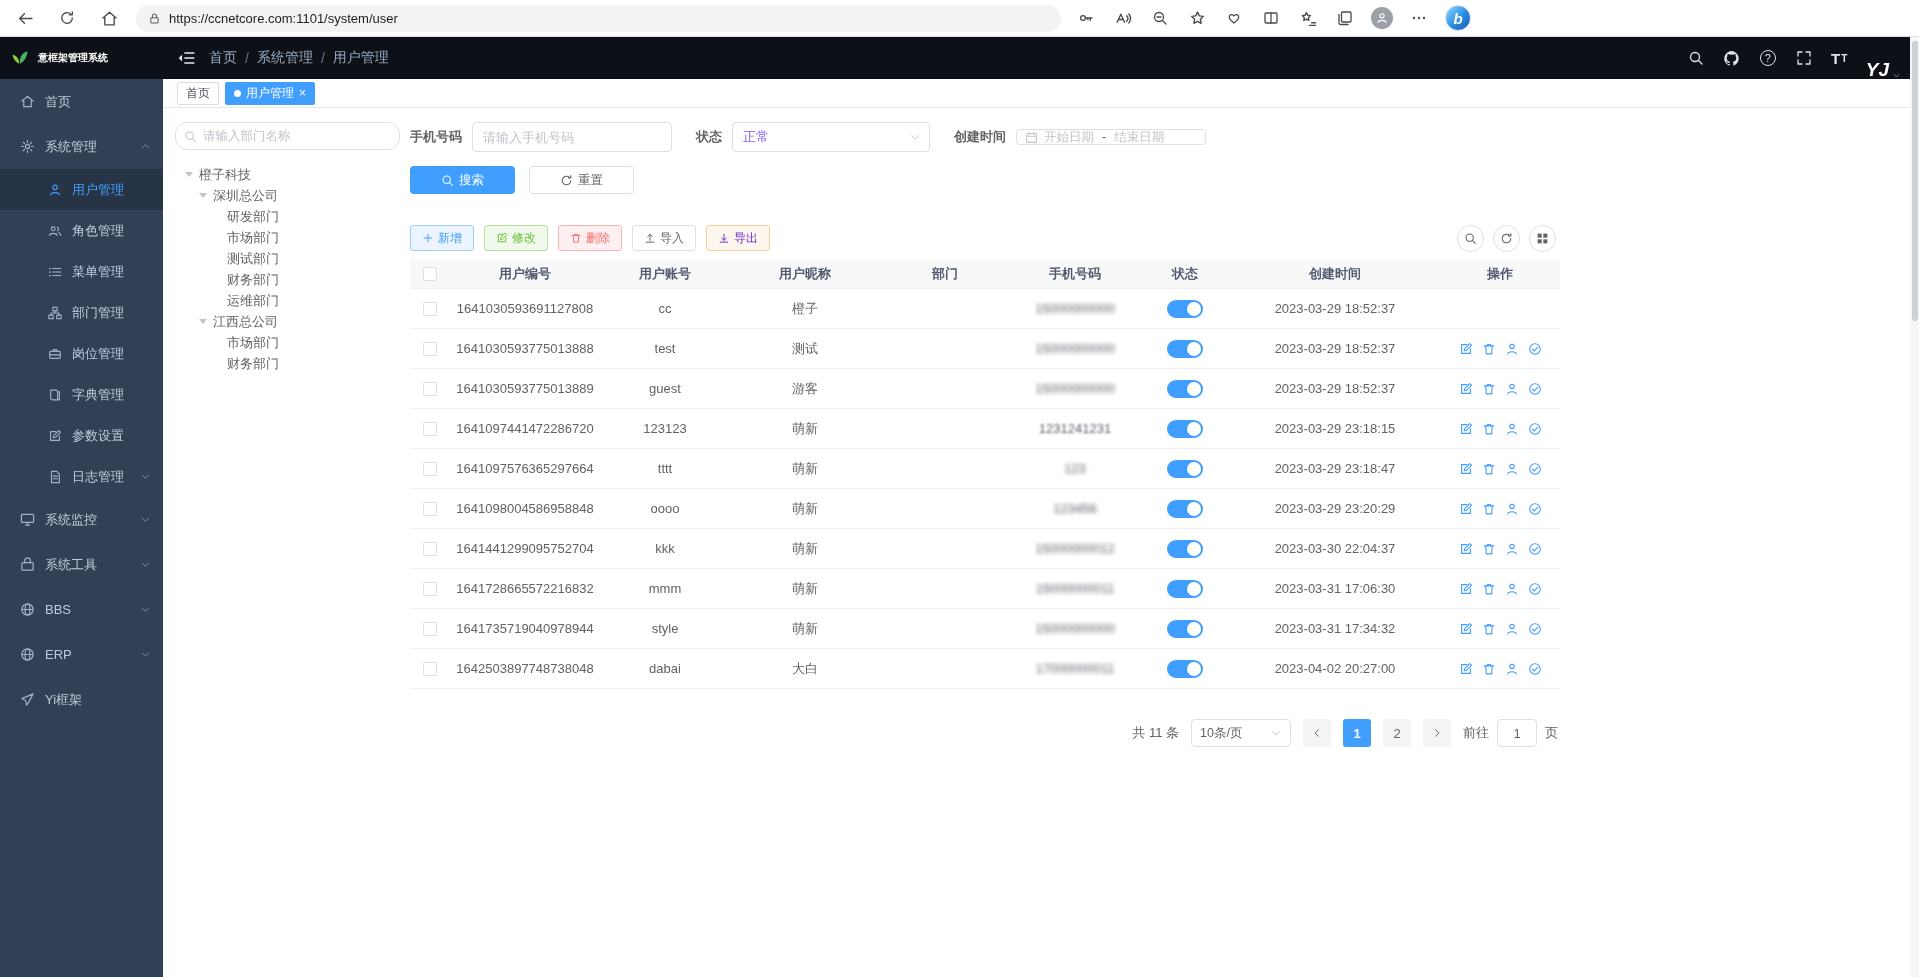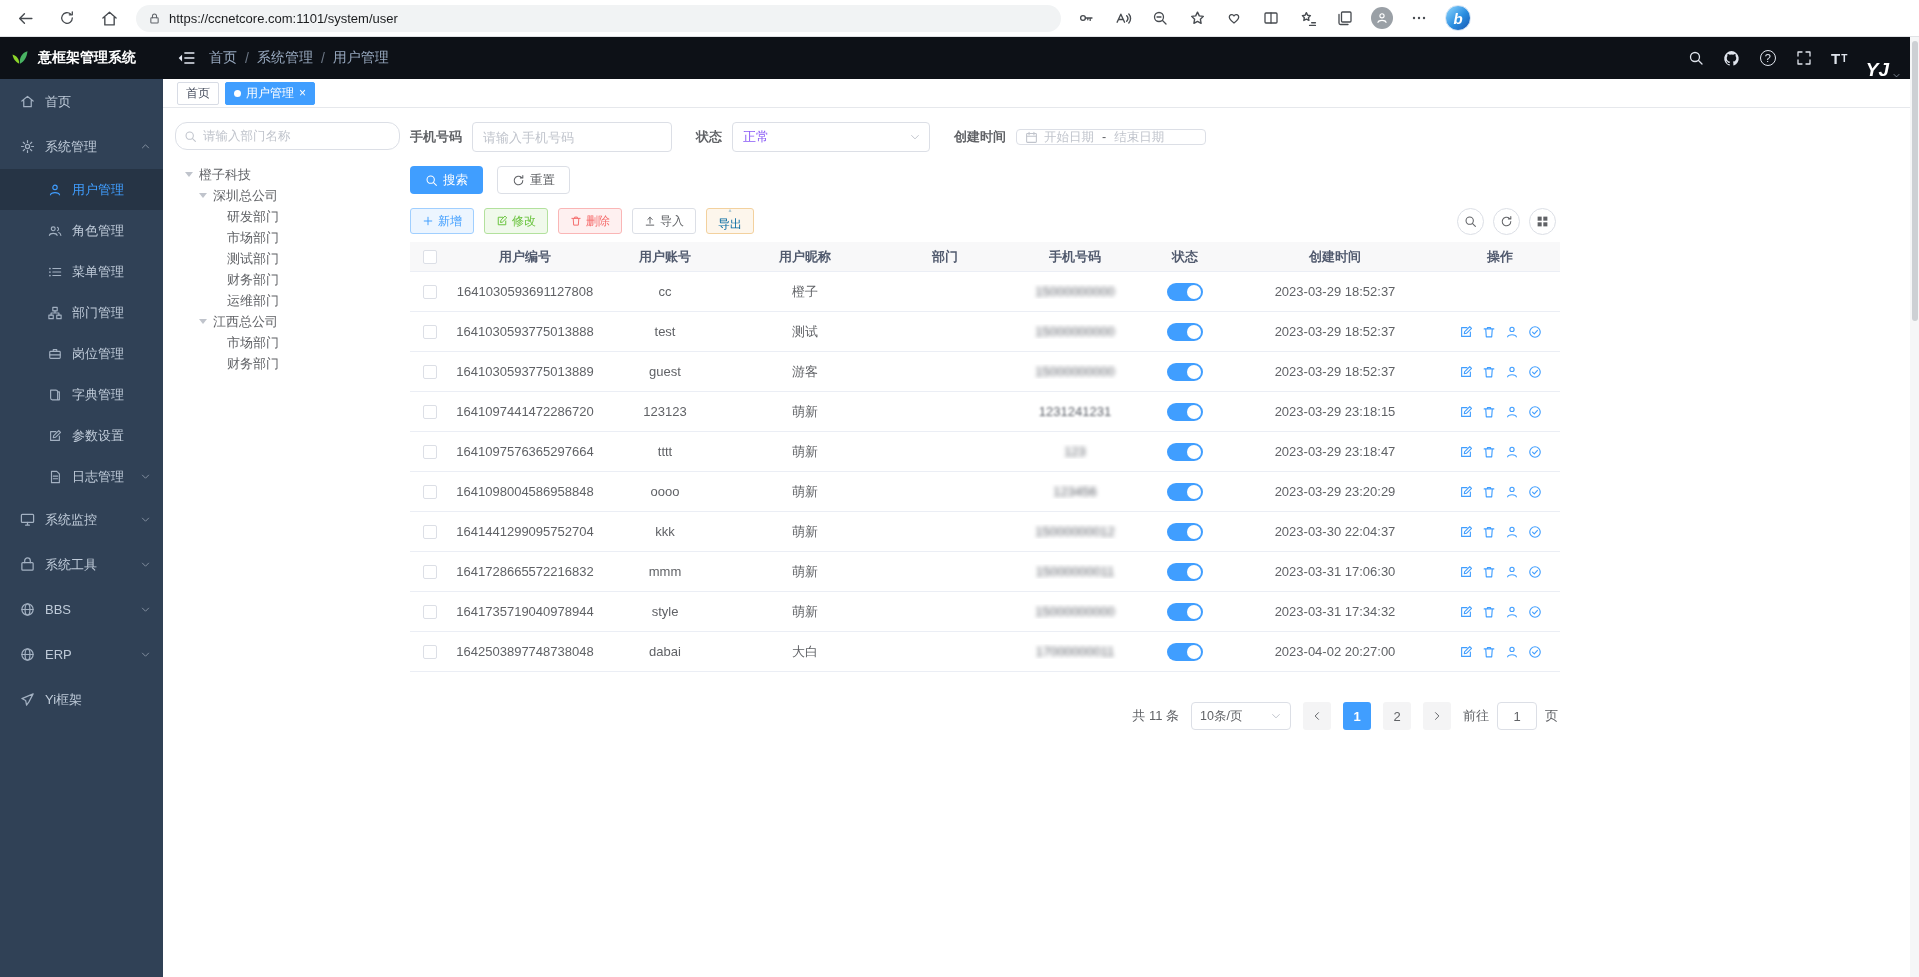--- a/index.html
+++ b/index.html
@@ -20,21 +20,21 @@
   .b-right { display: flex; align-items: center; gap: 15px; margin-left: 14px; }
   .avatar-circle { width: 22px; height: 22px; border-radius: 50%; background: #9aa0a6; display:flex; align-items:center; justify-content:center; color:#fff; }
   .bing-circle { width: 26px; height: 26px; border-radius: 50%; background: linear-gradient(135deg,#8fd8ff 0%,#2a8de0 55%,#1956b0 100%); color:#fff; font-weight:bold; font-style: italic; display:flex; align-items:center; justify-content:center; font-size:15px; border:1px solid #d7e5f5; }
 
   
   .app { display: flex; height: 940px; }
 
   
   .sidebar { width: 163px; background: #304156; flex-shrink: 0; display:flex; flex-direction:column; }
   .logo-area { height: 42px; background: #0d1117; display:flex; align-items:center; gap:8px; padding: 0 10px; }
-  .logo-text { color: #fff; font-size: 14px; font-weight: bold; white-space: nowrap; }
+  .logo-text { color: #fff; font-size: 10px; font-weight: bold; white-space: nowrap; }
   .s-item { position: relative; display:flex; align-items:center; height: 45px; padding-left: 20px; color:#bfcbd9; cursor:pointer; }
   .s-item.sub { height: 41px; padding-left: 48px; }
   .s-item .s-ic { margin-right: 10px; display:flex; color:#a3b1c2; }
   .s-item .s-label { font-size: 13px; }
   .s-item.active { background:#263445; color:#409eff; }
   .s-item.active .s-ic { color:#409eff; }
   .s-chevron { position:absolute; right: 12px; color:#8a97a6; display:flex; }
 
   
   .main { flex: 1; display:flex; flex-direction: column; min-width: 0; }
@@ -78,31 +78,31 @@
   .f-label { font-weight: bold; color:#606266; margin-right: 10px; white-space:nowrap; }
   .f-input { width: 200px; height: 30px; border:1px solid #dcdfe6; border-radius:4px; padding: 0 10px; font-size:13px; color:#606266; outline:none; }
   .f-input::placeholder { color:#c0c4cc; }
   .f-select { width: 198px; height: 30px; border:1px solid #dcdfe6; border-radius:4px; display:flex; align-items:center; padding: 0 8px 0 10px; color:#8b5cf6; cursor:pointer; }
   .f-select .val { flex:1; }
   .f-select .dchev { color:#c0c4cc; display:flex; }
   .f-daterange { width: 190px; height: 16px; border:1px solid #dcdfe6; border-radius:4px; display:flex; align-items:center; gap:6px; padding:0 8px; color:#c0c4cc; font-size:12.5px; }
   .f-daterange .sep { color:#606266; margin:0 2px; }
 
   .btn-row { margin-top: 14px; display:flex; gap: 14px; }
-  .btn { height:28px; display:inline-flex; align-items:center; gap:5px; padding:0 14px; border-radius:4px; font-size:12.5px; cursor:pointer; border:1px solid transparent; }
+  .btn { height:28px; display:inline-flex; align-items:center; gap:5px; padding:0 30px; border-radius:4px; font-size:12.5px; cursor:pointer; border:1px solid transparent; }
   .btn-primary { background:#409eff; color:#fff; }
   .btn-plain { background:#fff; border-color:#dcdfe6; color:#606266; }
 
-  .toolbar-row { margin-top: 14px; display:flex; gap: 10px; align-items:center; position:relative; }
+  .toolbar-row { margin-top: 31px; display:flex; gap: 10px; align-items:center; position:relative; }
   .mini-btn { height:26px; display:inline-flex; align-items:center; gap:4px; padding: 0 11px; border-radius:3px; font-size:12px; cursor:pointer; border:1px solid; }
   .mb-add { background:#ecf5ff; border-color:#a0cfff; color:#409eff; }
   .mb-edit { background:#f0f9eb; border-color:#b3e19d; color:#67c23a; }
   .mb-del { background:#fef0f0; border-color:#fab6b6; color:#f56c6c; }
   .mb-imp { background:#fff; border-color:#dcdfe6; color:#606266; }
-  .mb-exp { background:#fdf6ec; border-color:#f3d19e; color:#0369a1;flex-direction:column; }
+  .mb-exp { background:#fdf6ec; border-color:#f3d19e; color:#6d28d9; }
   .tool-right { position:absolute; right: 4px; display:flex; gap: 9px; align-items:center; }
   .circ-btn { width:27px; height:27px; border-radius:50%; border:1px solid #dcdfe6; background:#fff; display:flex; align-items:center; justify-content:center; color:#606266; cursor:pointer; }
 
   
   .table { margin-top: 8px; width: 1150px; }
   .trow { display:grid; grid-template-columns: 40px 150px 130px 150px 130px 130px 90px 210px 120px; align-items:center; height:40px; border-bottom:1px solid #ebeef5; }
   .trow.thead { height: 30px; background:#f8f8f9; font-weight: bold; color:#515a6e; }
   .td { text-align:center; color:#606266; font-size:13px; overflow:hidden; white-space:nowrap; }
   .thead .td { color:#515a6e; }
   .checkbox { display:inline-block; width:14px; height:14px; border:1px solid #dcdfe6; border-radius:2px; background:#fff; cursor:pointer; vertical-align:middle; }

